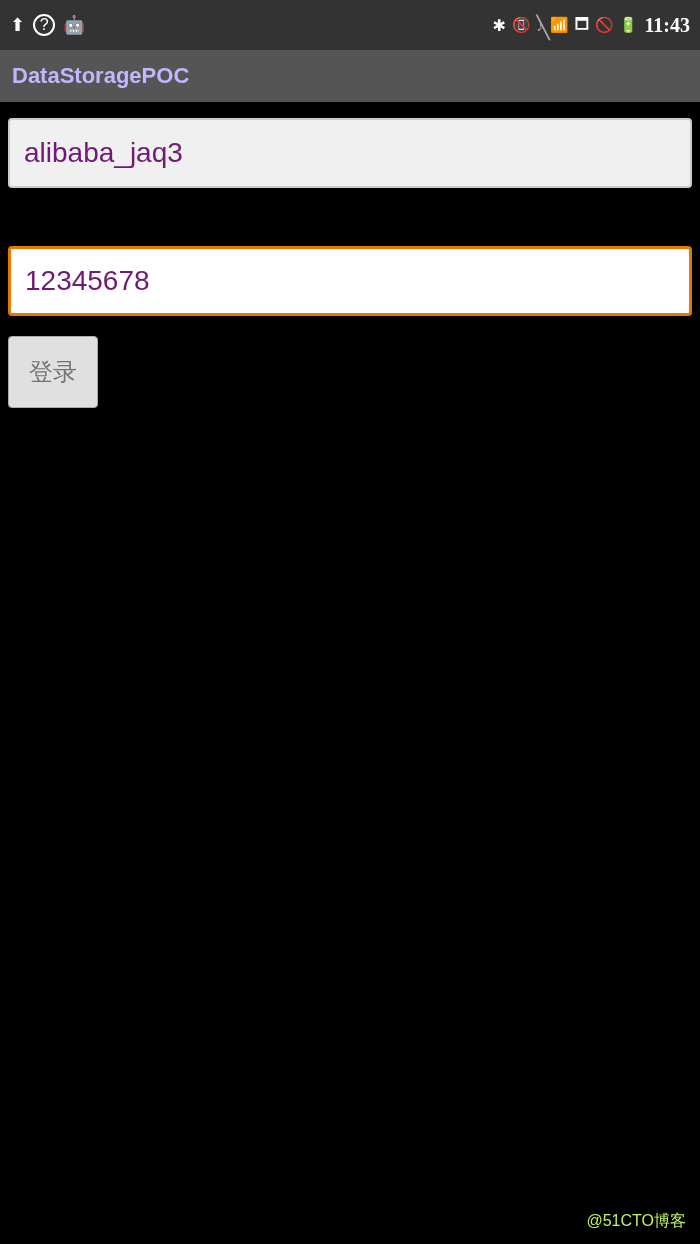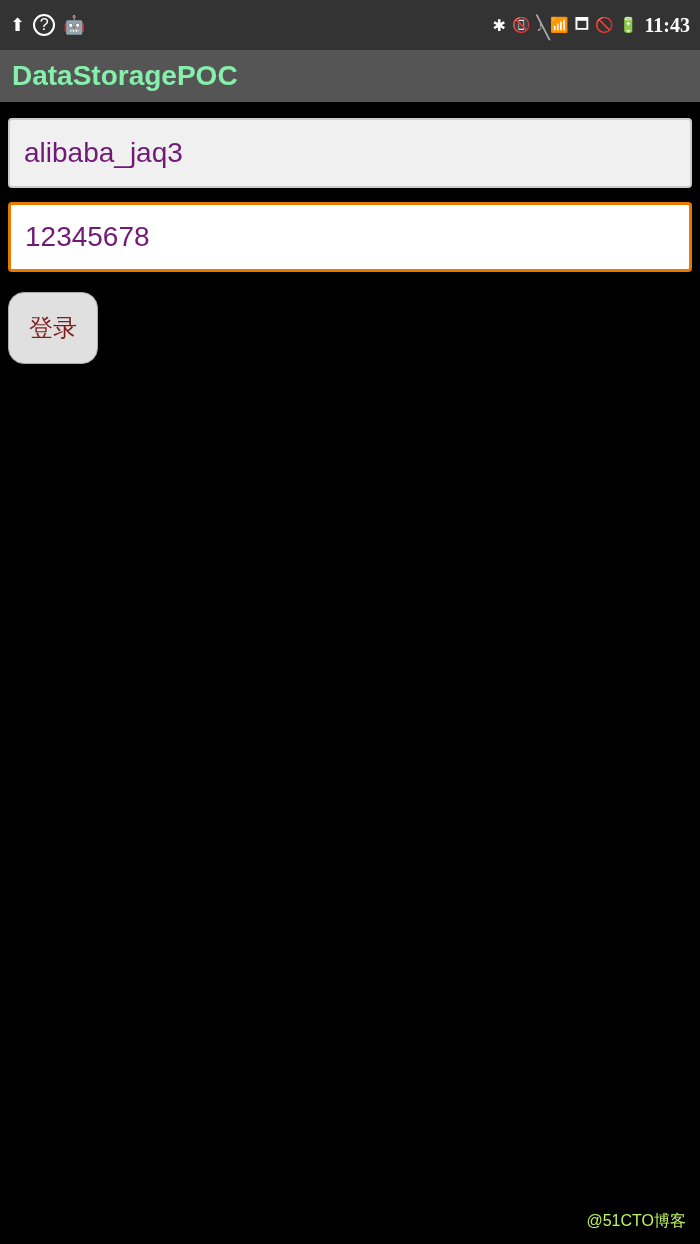--- a/index.html
+++ b/index.html
@@ -52,22 +52,22 @@
     .title-bar {
       width: 100%;
       height: 52px;
       background: #555;
       display: flex;
       align-items: center;
       padding: 0 12px;
     }
 
     .title-bar-text {
-      color: #86efac;
-      font-size: 28px;
+      color: #c4b5fd;
+      font-size: 22px;
       font-weight: bold;
     }
 
     
     .main-content {
       background: #000;
       padding: 16px 8px 16px 8px;
     }
 
     .field-label {
@@ -86,30 +86,31 @@
       font-size: 28px;
       padding: 0 14px;
       color: #701a75;
       outline: none;
       margin-bottom: 14px;
     }
 
     .text-input.focused {
       border: 3px solid #e87800;
       background: #fff;
+      margin-top: 44px;
     }
 
     .login-button {
       width: 90px;
       height: 72px;
       background: #e0e0e0;
       border: 1px solid #aaa;
-      border-radius: 16px;
+      border-radius: 4px;
       font-size: 24px;
-      color: #7f1d1d;
+      color: #737373;
       cursor: pointer;
       margin-top: 6px;
       display: flex;
       align-items: center;
       justify-content: center;
     }
 
     .watermark {
       position: absolute;
       bottom: 12px;

